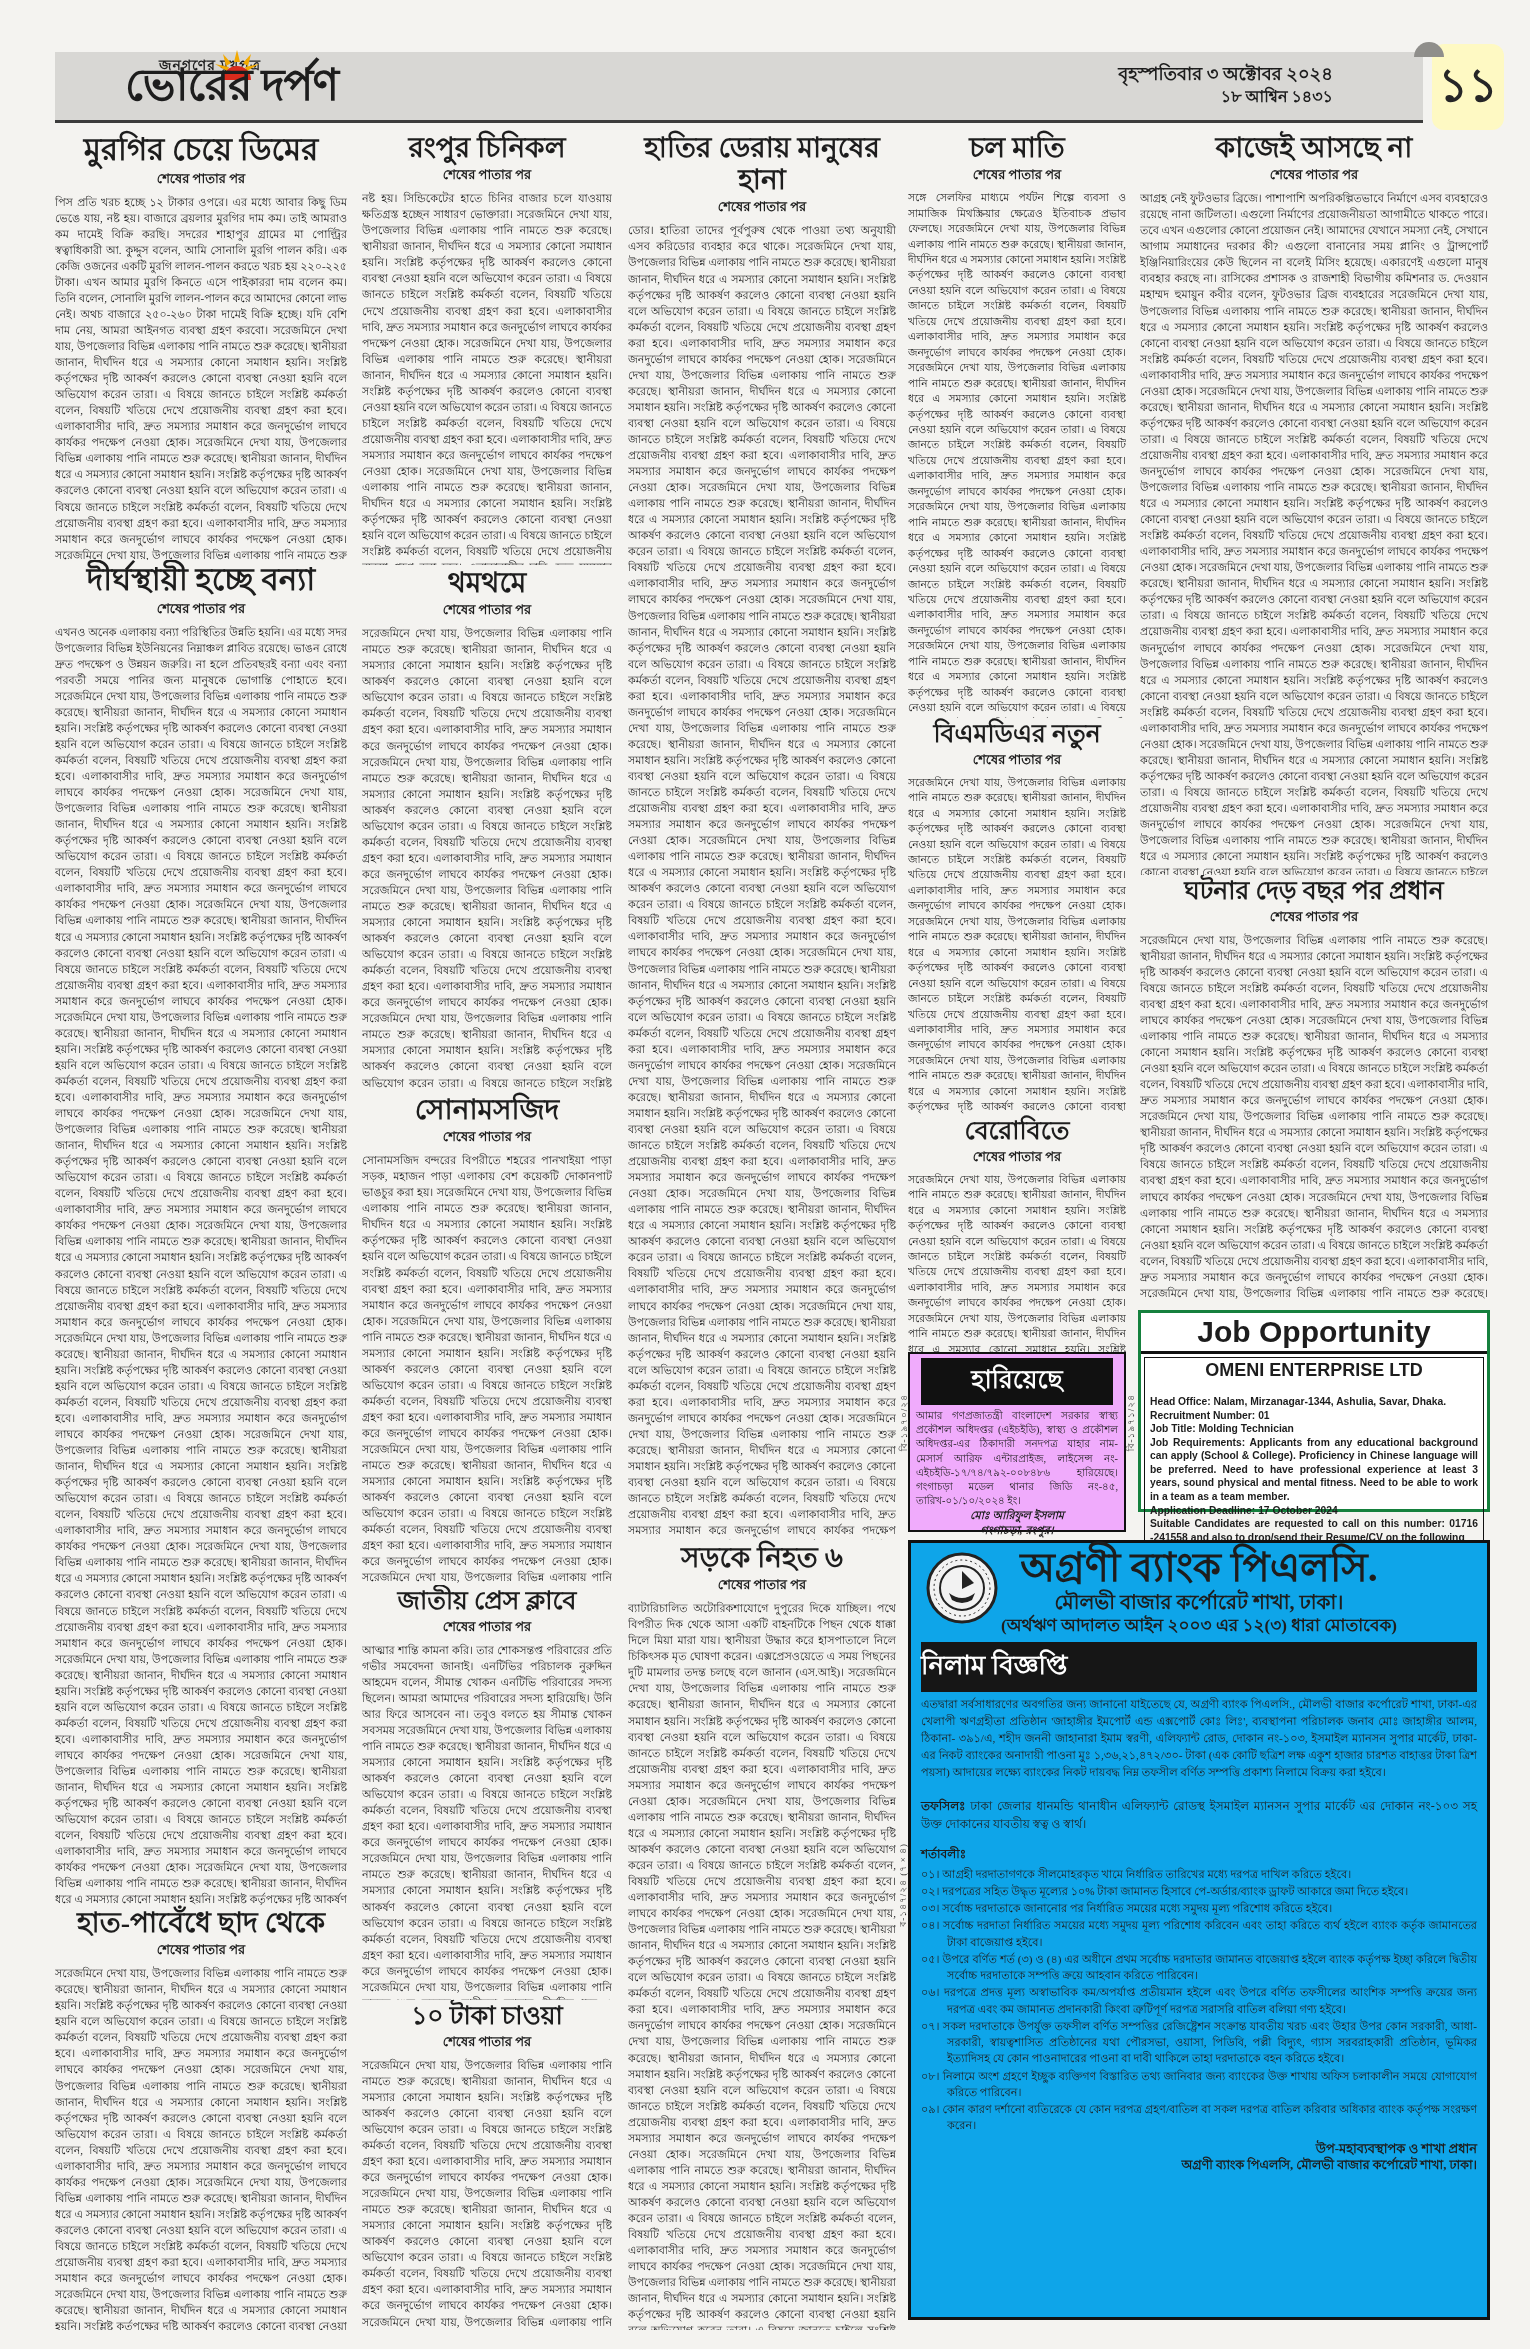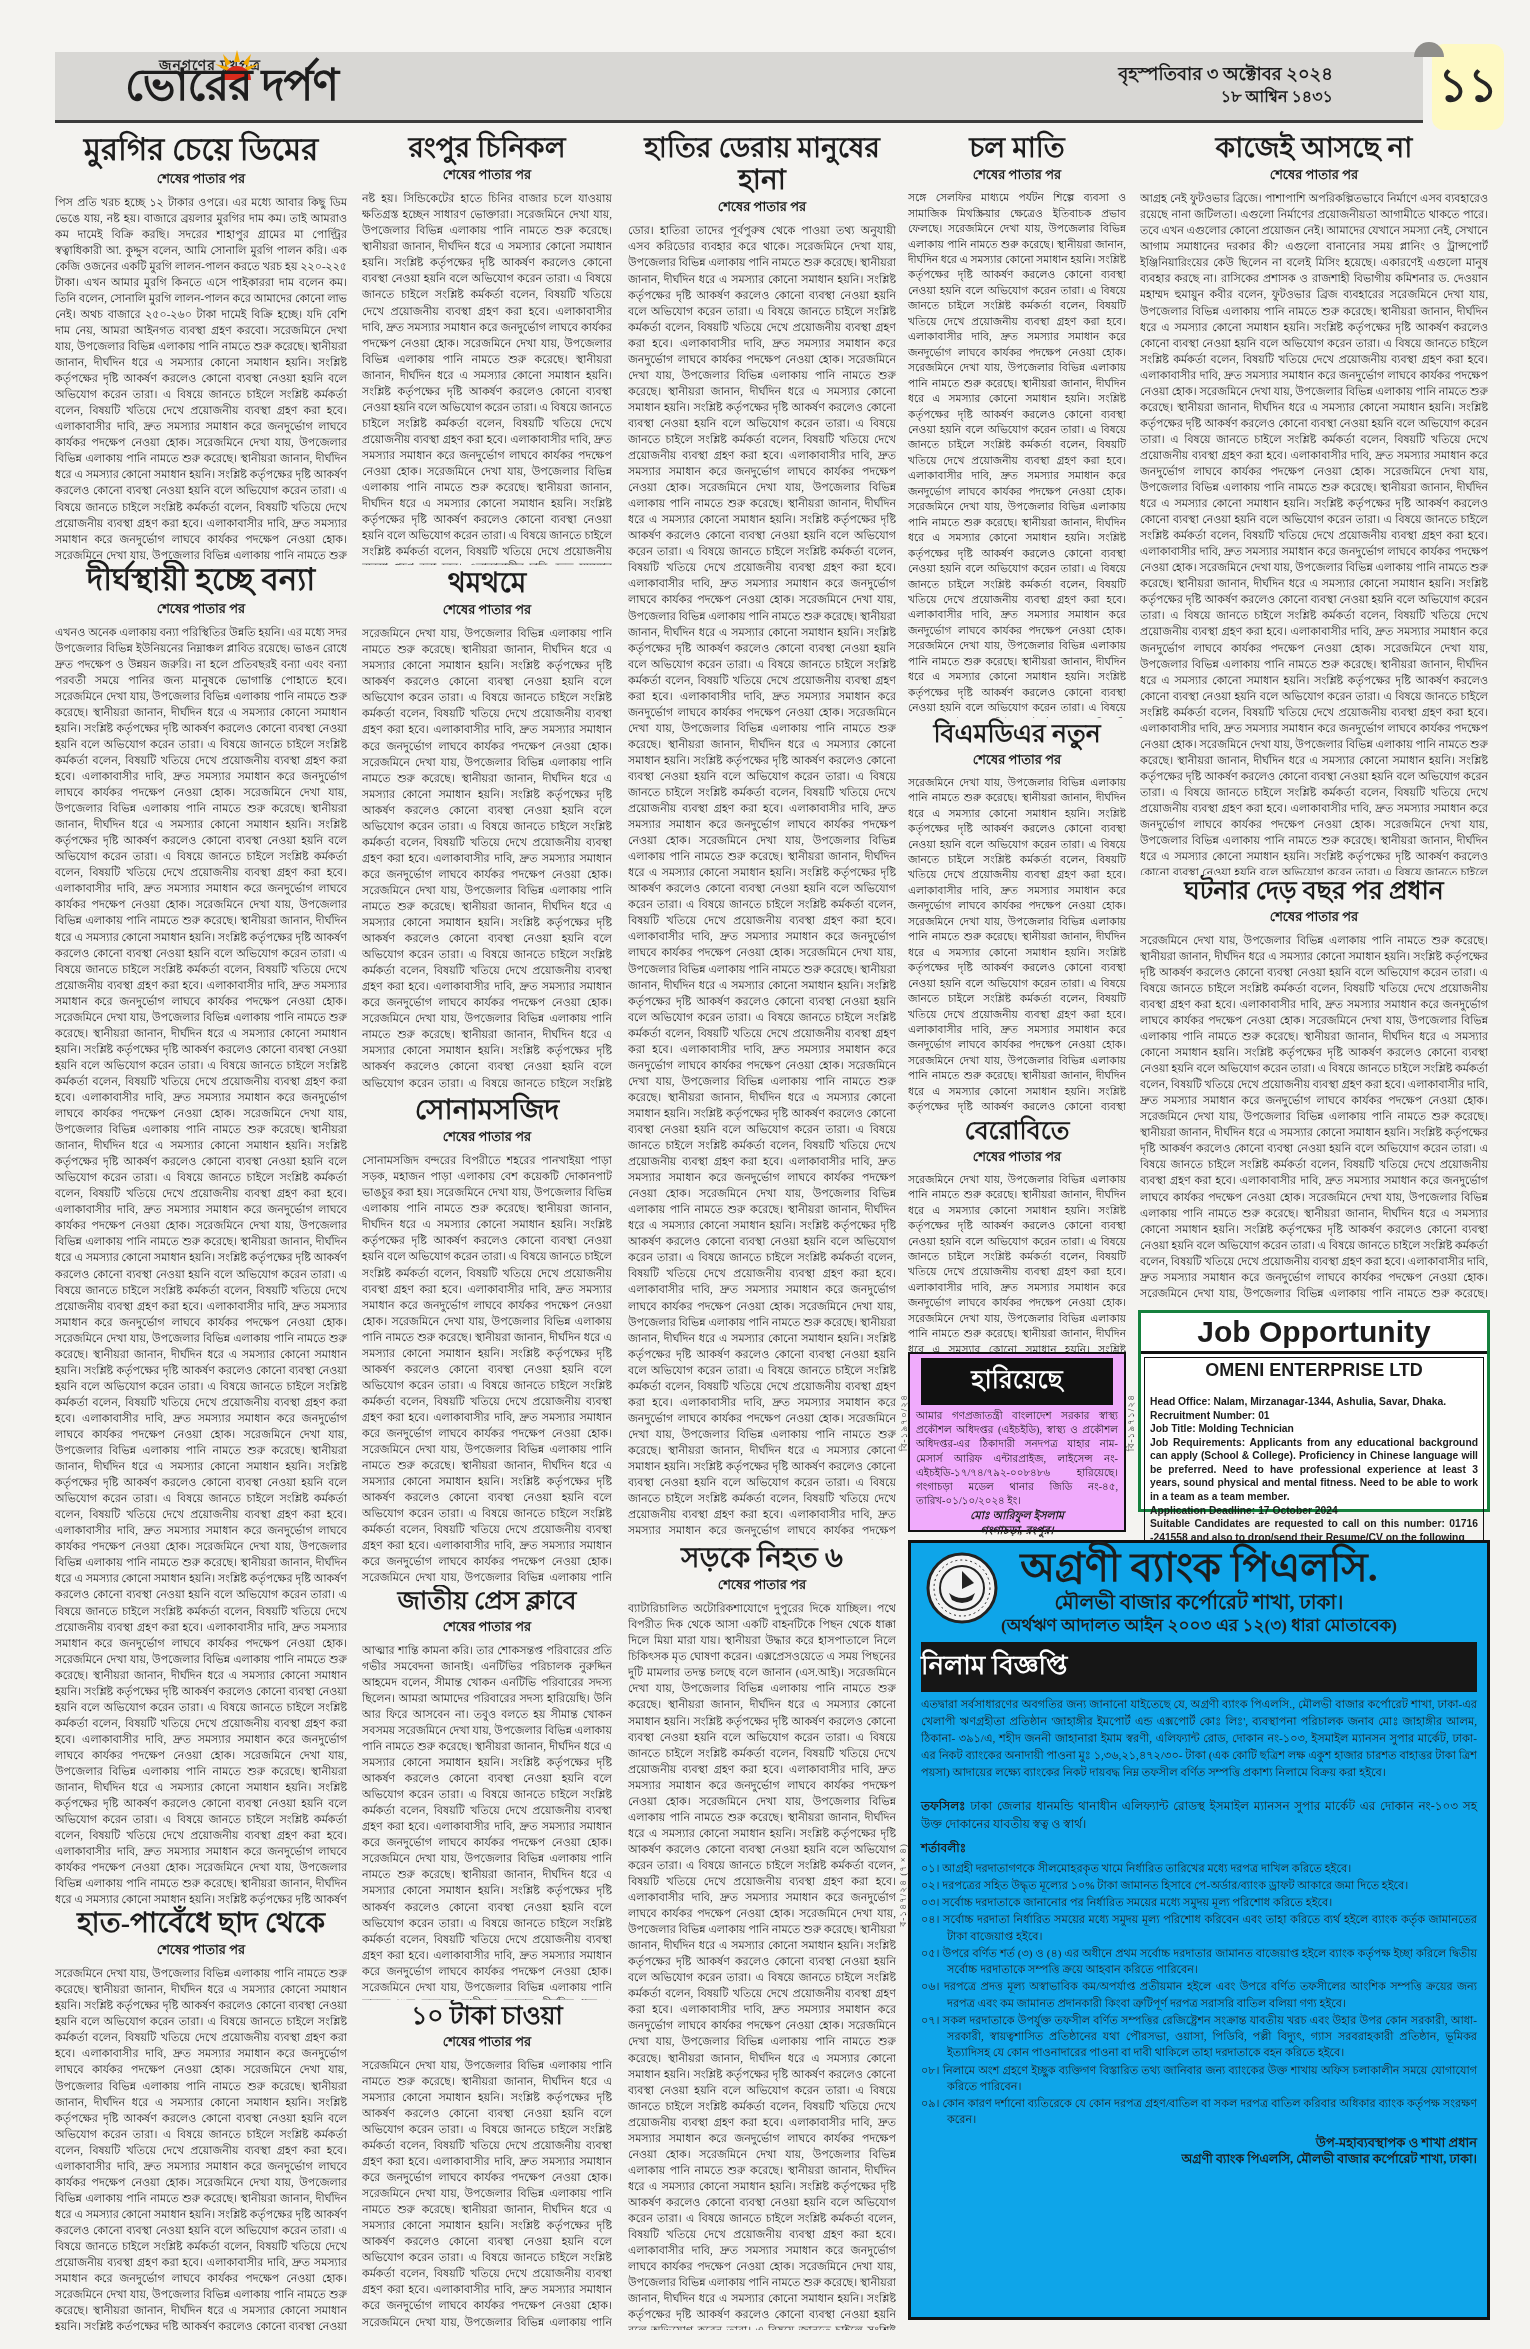--- a/index.html
+++ b/index.html
@@ -57,21 +57,21 @@
       background:#0ea5e9;border:3px solid #111;box-sizing:border-box;padding:4px 10px}
   .bank-head{position:relative;text-align:center}
   .bank-logo{position:absolute;left:4px;top:4px;width:74px;height:74px}
   .bank-name{font-size:40px;font-weight:700;line-height:1.05}
   .bank-branch{font-size:20px;font-weight:700;line-height:1.3}
   .bank-law{font-size:17px;font-weight:700;line-height:1.3}
   .bank-banner{background:#161616;color:#fff;font-size:26px;
       font-weight:700;margin:5px 0 4px 0;padding:3px 0}
   .bank-body{font-size:11.3px;line-height:1.5;text-align:justify}
   .bank-sched{font-size:12px;line-height:1.5;text-align:justify;margin-top:16px}
-  .bank-cond-label{font-size:12px;font-weight:700;margin-top:6px}
+  .bank-cond-label{font-size:12px;font-weight:700;margin-top:12px}
   .cond{font-size:11.2px;line-height:1.45;text-align:justify;
       padding-left:26px;text-indent:-26px;margin-top:1px}
   .bank-sign{text-align:right;margin-top:6px;line-height:1.35}
   .bank-sign .s1{font-size:13px;font-weight:700}
   .bank-sign .s2{font-size:12.5px;font-weight:700}
   b.inl{font-weight:700}
 </style>
 </head>
 <body>
 

